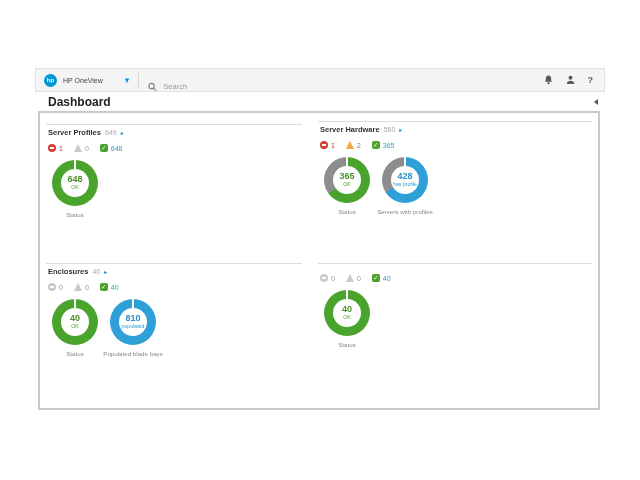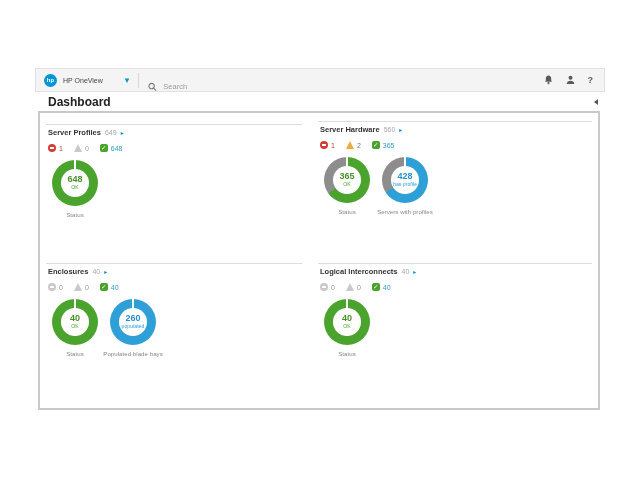--- a/index.html
+++ b/index.html
@@ -223,35 +223,30 @@
             <div class="hole">
               <div class="dnum">40</div>
               <div class="dsub">OK</div>
             </div>
           </div>
           <div class="dcaption">Status</div>
         </div>
         <div class="dwrap" data-color="blue">
           <div class="donut" style="background: conic-gradient(rgb(47, 159, 215) 0%, rgb(47, 159, 215) 100%);">
             <div class="hole">
-              <div class="dnum">260</div>
+              <div class="dnum">810</div>
               <div class="dsub">populated</div>
             </div>
           </div>
           <div class="dcaption">Populated blade bays</div>
         </div>
       </div>
     </div>
 
     <div class="panel p3">
-      <div class="phead">
-        <span class="ptitle">Logical Interconnects</span>
-        <span class="pcount">40</span>
-        <span class="parrow"></span>
-      </div>
       <div class="stats">
         <div class="stat" data-type="critical-gray">
           <span class="ic critical-gray"></span>
           <span class="sval">0</span>
         </div>
         <div class="stat" data-type="warning-gray">
           <span class="ic warning-gray"></span>
           <span class="sval">0</span>
         </div>
         <div class="stat" data-type="ok">

